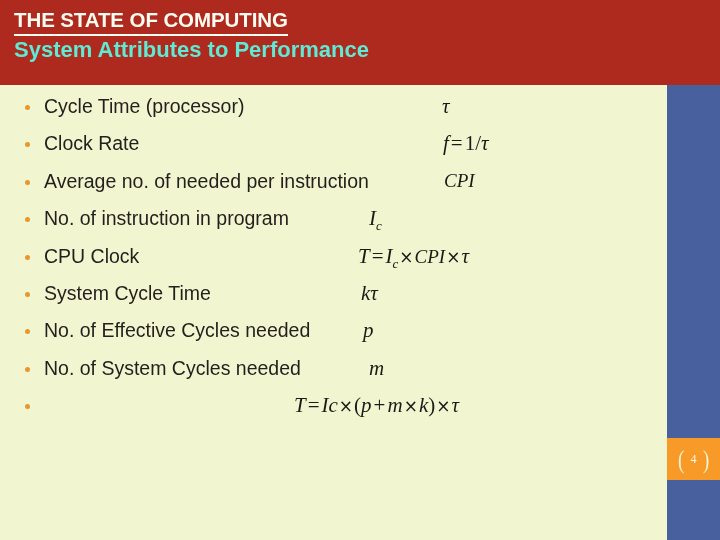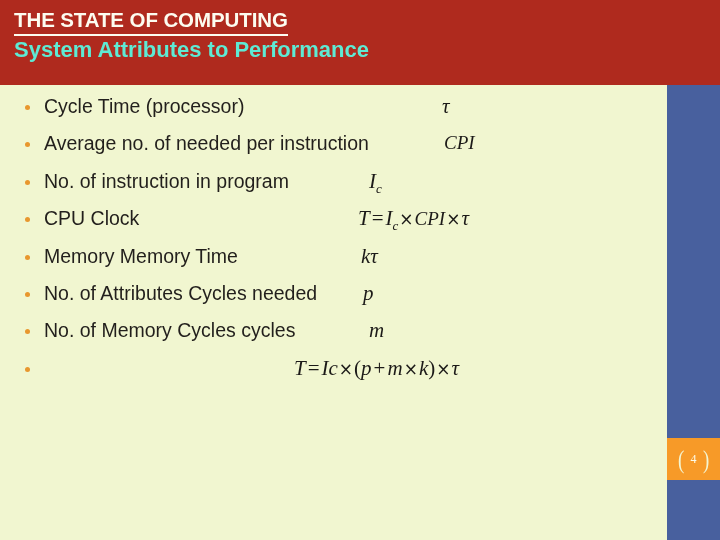--- a/index.html
+++ b/index.html
@@ -165,20 +165,25 @@
   </div>
 
   <div class="content">
 
     <div class="row">
       <span class="bullet"></span>
       <span class="label">Cycle Time (processor)</span>
       <span class="formula" style="left:442px"><span class="tau">τ</span></span>
     </div>
 
+    <div class="row">
+      <span class="bullet"></span>
+      <span class="label">Clock Rate</span>
+      <span class="formula" style="left:443px"><i>f</i><span class="rel">=</span><span class="up">1</span><span class="up">/</span><span class="tau">τ</span></span>
+    </div>
 
     <div class="row">
       <span class="bullet"></span>
       <span class="label">Average no. of needed per instruction</span>
       <span class="formula" style="left:444px;font-size:19px">CPI</span>
     </div>
 
     <div class="row">
       <span class="bullet"></span>
       <span class="label">No. of instruction in program</span>
@@ -186,33 +191,33 @@
     </div>
 
     <div class="row">
       <span class="bullet"></span>
       <span class="label">CPU Clock</span>
       <span class="formula" style="left:358px">T<span class="rel">=</span>I<sub>c</sub><span class="op">×</span><span style="font-size:19px">CPI</span><span class="op">×</span><span class="tau">τ</span></span>
     </div>
 
     <div class="row">
       <span class="bullet"></span>
-      <span class="label">Memory Memory Time</span>
+      <span class="label">System Cycle Time</span>
       <span class="formula" style="left:361px">k<span class="tau">τ</span></span>
     </div>
 
     <div class="row">
       <span class="bullet"></span>
-      <span class="label">No. of Attributes Cycles needed</span>
+      <span class="label">No. of Effective Cycles needed</span>
       <span class="formula" style="left:363px">p</span>
     </div>
 
     <div class="row">
       <span class="bullet"></span>
-      <span class="label">No. of Memory Cycles cycles</span>
+      <span class="label">No. of System Cycles needed</span>
       <span class="formula" style="left:369px">m</span>
     </div>
 
     <div class="row">
       <span class="bullet"></span>
       <span class="formula" style="left:294px">T<span class="rel">=</span>Ic<span class="op">×</span><span class="up">(</span>p<span class="rel">+</span>m<span class="op">×</span>k<span class="up">)</span><span class="op">×</span><span class="tau">τ</span></span>
     </div>
 
   </div>
 </div>

